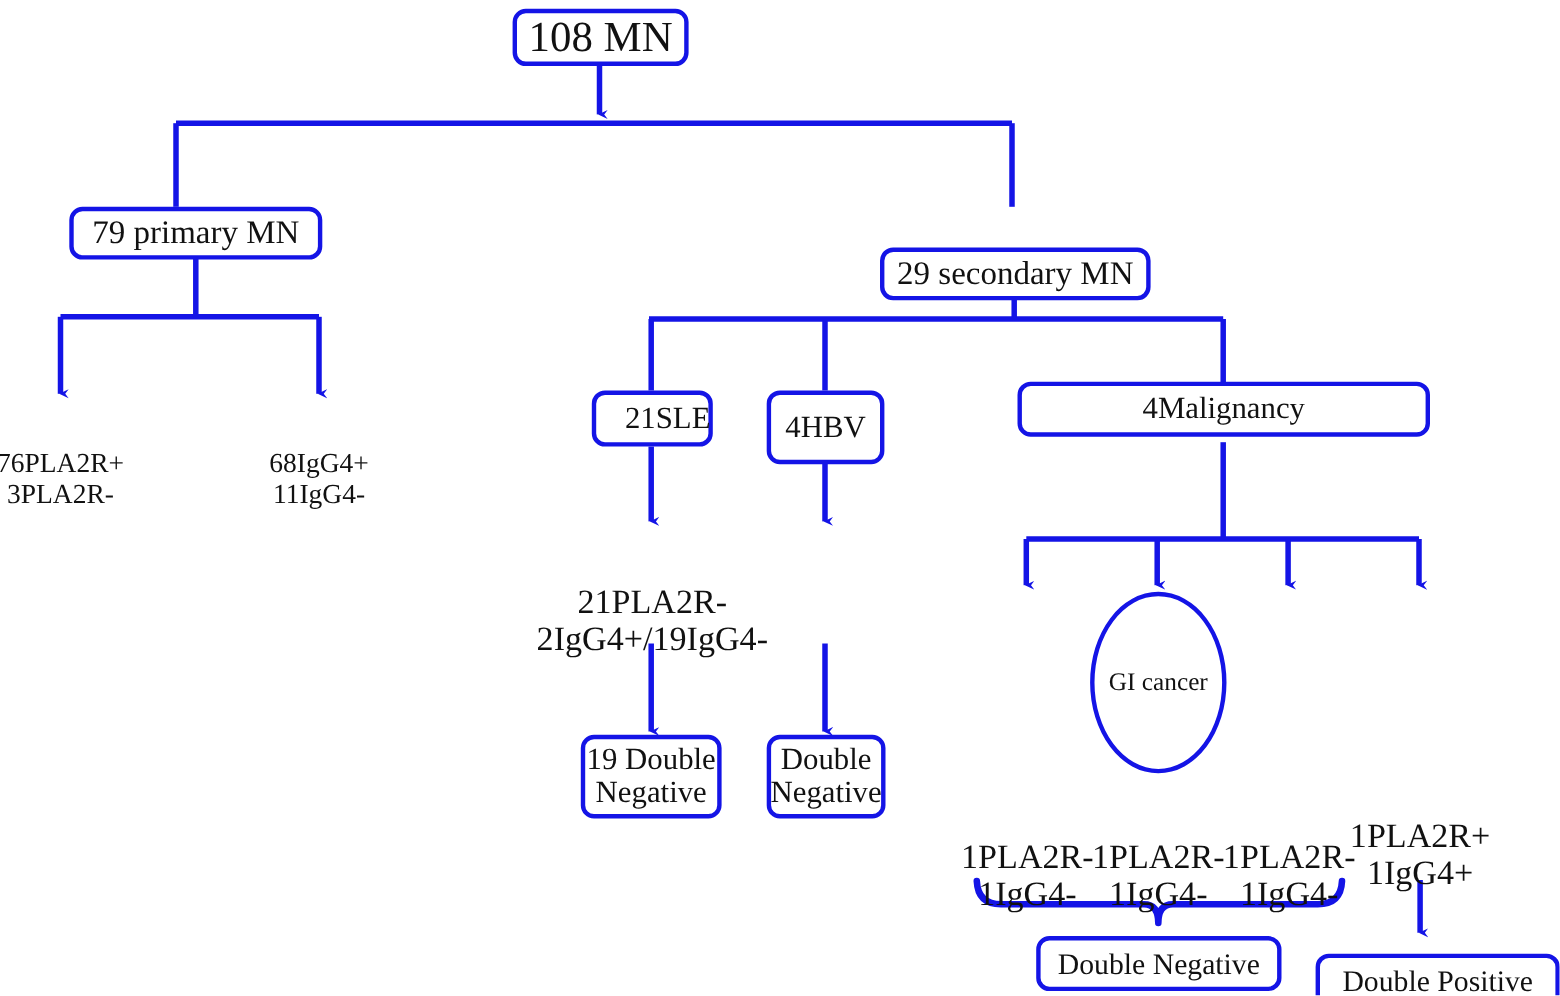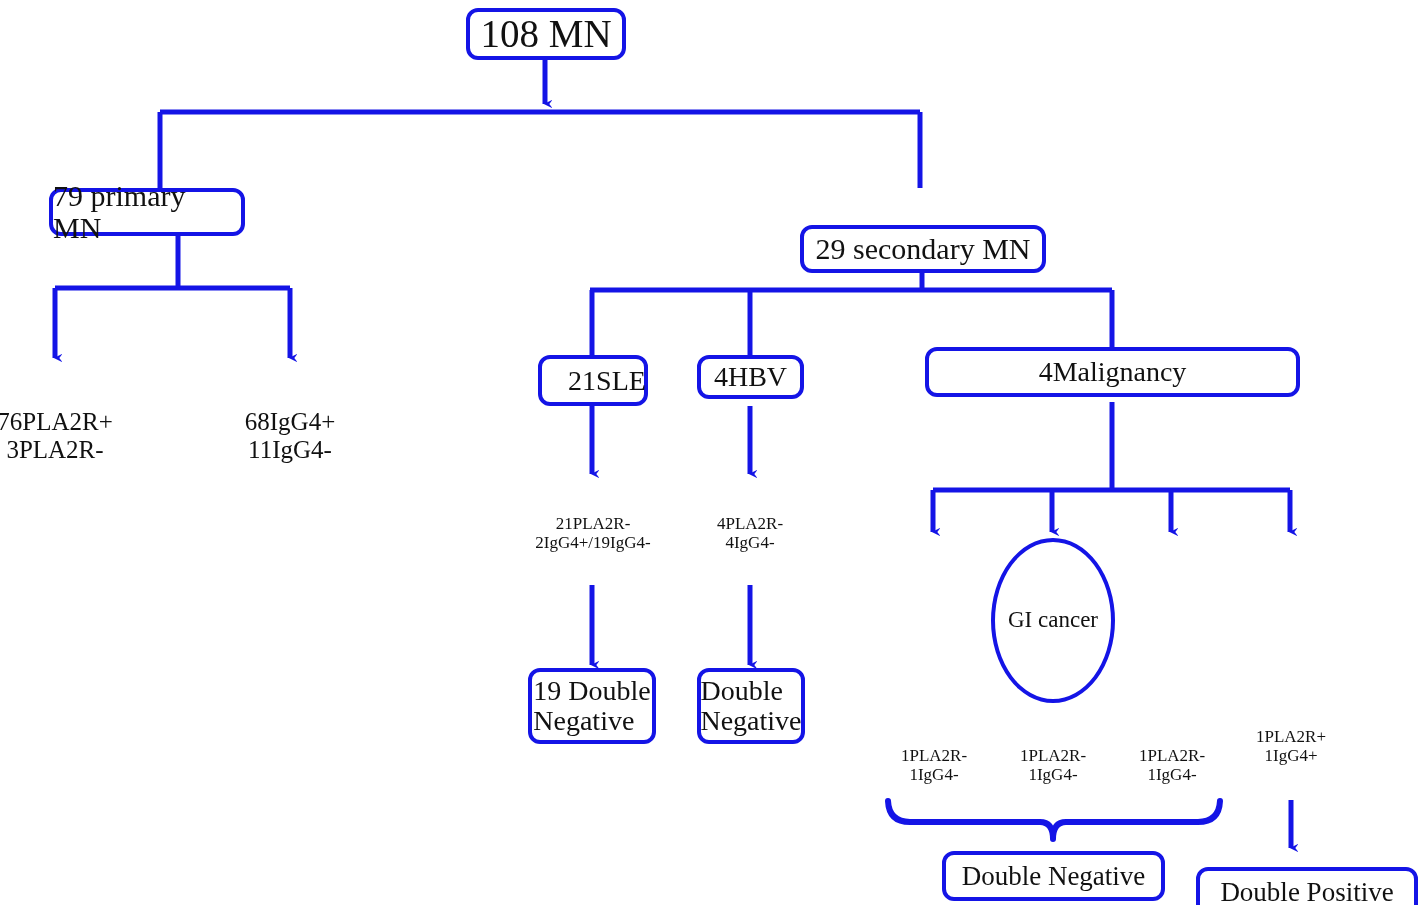--- a/index.html
+++ b/index.html
@@ -25,41 +25,41 @@
     pointer-events: none;
   }
   .node {
     position: absolute;
     box-sizing: border-box;
     border: 4px solid #1414e6;
     background: #ffffff;
     display: flex;
     align-items: center;
     justify-content: center;
-    text-align: left;
+    text-align: center;
     line-height: 1.06;
     color: #111111;
     white-space: pre-line;
   }
   .rounded   { border-radius: 12px; }
   .ellipse   { border-radius: 50%; background: transparent; }
   .label {
     position: absolute;
     text-align: center;
     line-height: 1.12;
     white-space: pre-line;
     color: #111111;
   }
   .t-root    { font-size: 39px; }
   .t-lvl2    { font-size: 30px; }
   .t-lvl3    { font-size: 28px; }
   .t-box-sm  { font-size: 28px; }
   .t-ell     { font-size: 23px; }
   .t-lab     { font-size: 25px; }
-  .t-lab-sm  { font-size: 17px; }
+  .t-lab-sm  { font-size: 31px; }
   .t-bottom  { font-size: 27px; }
 </style>
 </head>
 <body>
 
 <div id="canvas">
 
   <svg id="wires" viewBox="0 0 1418 905" xmlns="http://www.w3.org/2000/svg">
     <defs>
       <marker id="arw" markerWidth="9" markerHeight="9" refX="4.5" refY="7.4" orient="auto" markerUnits="userSpaceOnUse">
@@ -101,53 +101,49 @@
       <path d="M888,801 q1,21 22,21 L1040,822 q13,0 13,17 q0,-17 13,-17 L1198,822 q21,0 22,-21" stroke-width="6" stroke-linecap="round" stroke-linejoin="round"></path>
 
       <path d="M1291,800 L1291,848" marker-end="url(#arw)"></path>
     </g>
   </svg>
 
   <div class="node rounded t-root" style="left:466px; top:8px; width:160px; height:52px;">
     <span>108 MN</span>
   </div>
 
-  <div class="node rounded t-lvl2" style="left:49px; top:188px; width:196px; height:48px;">
+  <div class="node rounded t-lvl2" style="left:63px; top:188px; width:230px; height:48px;">
     <span>79 primary MN</span>
   </div>
   <div class="node rounded t-lvl2" style="left:800px; top:188px; width:246px; height:48px;margin-top:37px;">
     <span>29 secondary MN</span>
   </div>
 
   <div class="label t-lab" style="left:-45px; top:380px; width:200px;">
     <span>76PLA2R+
 3PLA2R-</span>
   </div>
   <div class="label t-lab" style="left:200px; top:380px; width:180px;">
     <span>68IgG4+
 11IgG4-</span>
   </div>
 
   <div class="node rounded t-lvl3" style="left:538px; top:355px; width:110px; height:51px;padding-left:28px;">
     <span>21SLE</span>
   </div>
-  <div class="node rounded t-lvl3" style="left:697px; top:355px; width:107px; height:44px;">
+  <div class="node rounded t-lvl3" style="left:697px; top:355px; width:107px; height:67px;">
     <span>4HBV</span>
   </div>
   <div class="node rounded t-lvl3" style="left:925px; top:347px; width:375px; height:50px;">
     <span>4Malignancy</span>
   </div>
 
   <div class="label t-lab-sm" style="left:487px; top:495px; width:212px;">
     <span>21PLA2R-
 2IgG4+/19IgG4-</span>
-  </div>
-  <div class="label t-lab-sm" style="left:675px; top:495px; width:150px;">
-    <span>4PLA2R-
-4IgG4-</span>
   </div>
 
   <div class="node rounded t-box-sm" style="left:528px; top:668px; width:128px; height:76px;">
     <span>19 Double
 Negative</span>
   </div>
   <div class="node rounded t-box-sm" style="left:697px; top:668px; width:108px; height:76px;">
     <span>Double
 Negative</span>
   </div>

